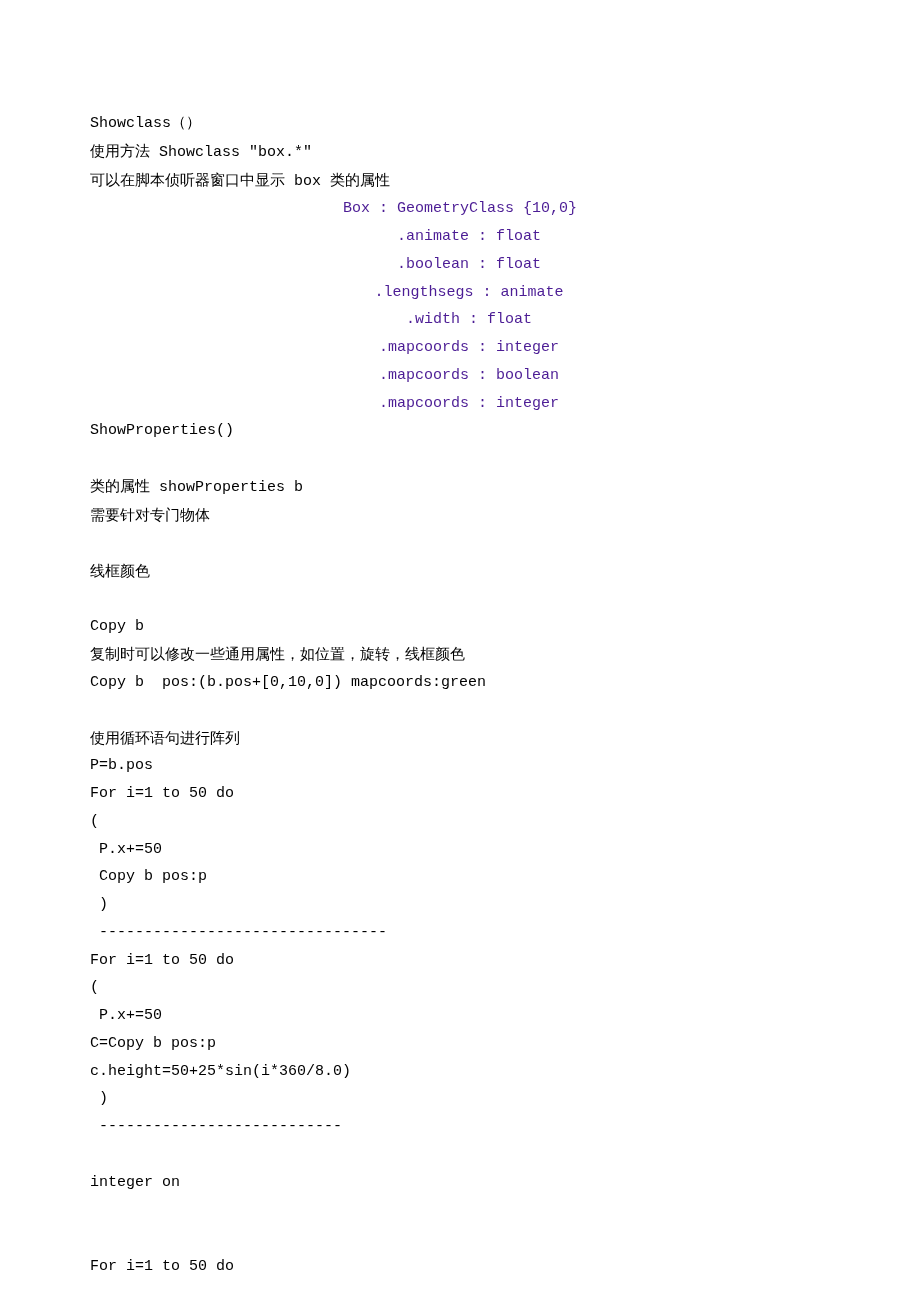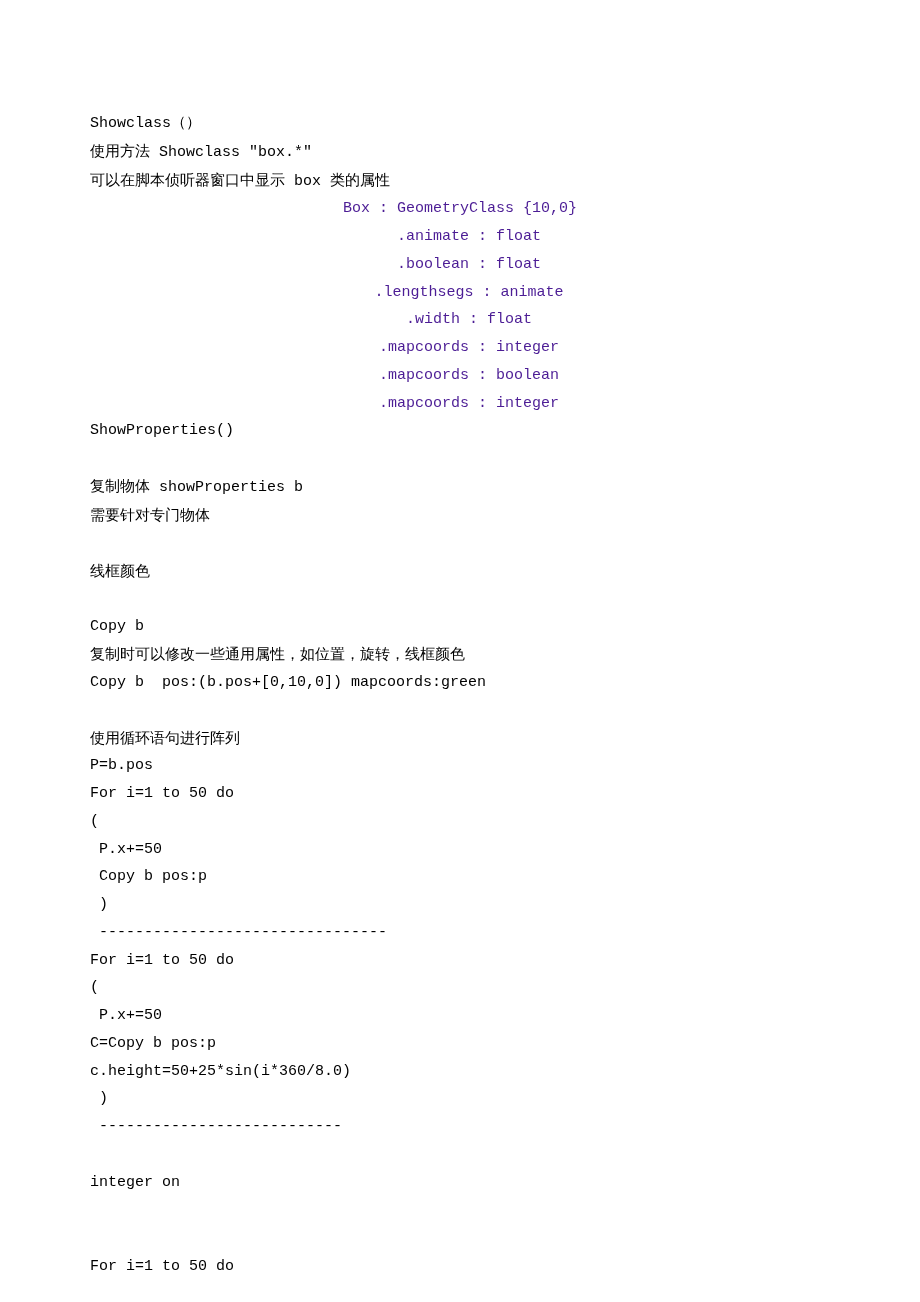--- a/index.html
+++ b/index.html
@@ -41,21 +41,21 @@
 <div class="line mono blue indent">.boolean : float</div>
 <div class="line mono blue indent">.lengthsegs : animate</div>
 <div class="line mono blue indent">.width : float</div>
 <div class="line mono blue indent">.mapcoords : integer</div>
 <div class="line mono blue indent">.mapcoords : boolean</div>
 <div class="line mono blue indent">.mapcoords : integer</div>
 <div class="line mono">ShowProperties()</div>
 
 <div class="spacer"></div>
 
-<div class="line"><span class="mono">复制物体 showProperties b</span></div>
+<div class="line"><span class="mono">类的属性 showProperties b</span></div>
 <div class="line">需要针对专门物体</div>
 
 <div class="spacer"></div>
 
 <div class="line">线框颜色</div>
 
 <div class="spacer"></div>
 
 <div class="line mono">Copy b</div>
 <div class="line">复制时可以修改一些通用属性，如位置，旋转，线框颜色</div>

